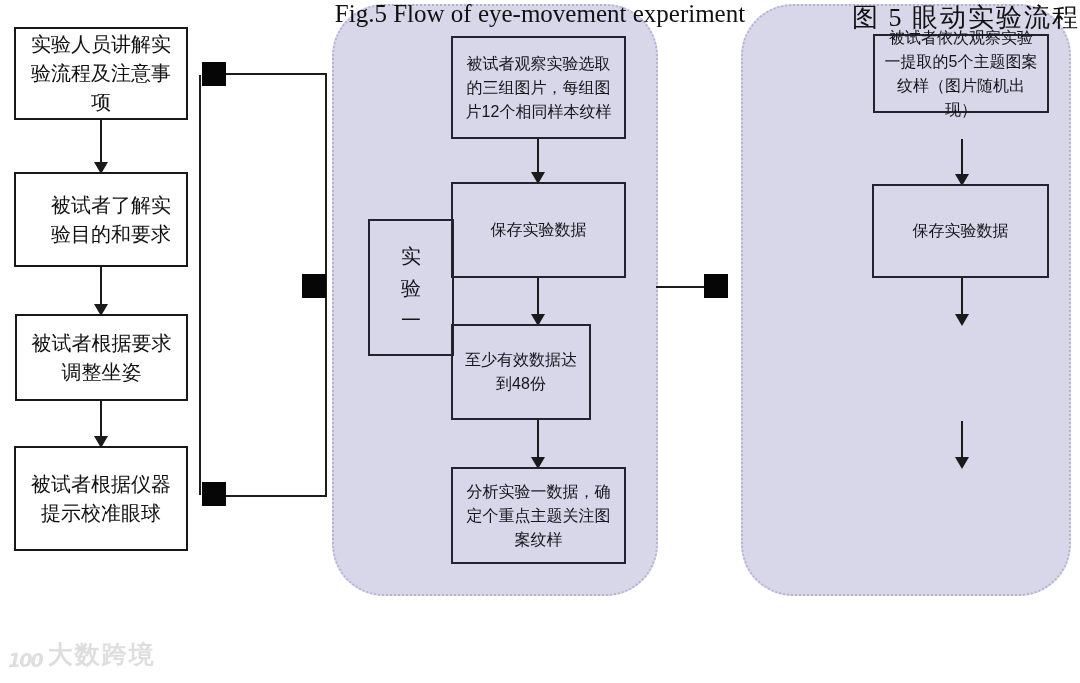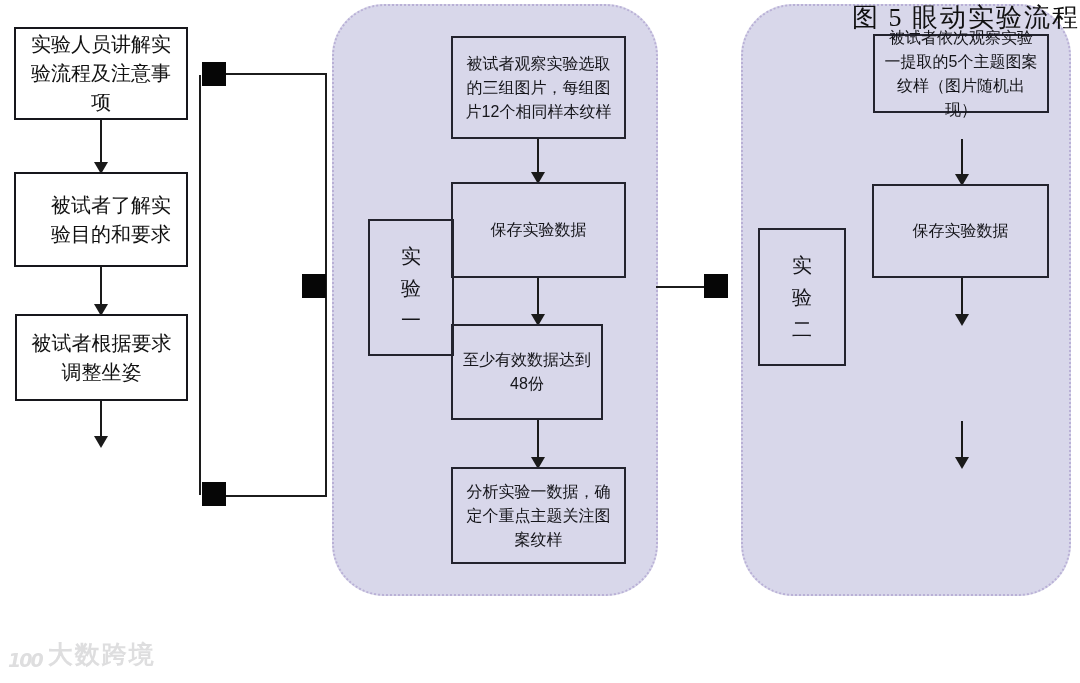--- a/index.html
+++ b/index.html
@@ -76,55 +76,56 @@
   </div>
   <div class="varrow" style="left:100px; top:120px; height:52px;"></div>
   <div class="lbox" style="left:14px; top:172px; width:174px; height:95px;padding-left:28px;">
     <span>被试者了解实验目的和要求</span>
   </div>
   <div class="varrow" style="left:100px; top:267px; height:47px;"></div>
   <div class="lbox" style="left:15px; top:314px; width:173px; height:87px;">
     <span>被试者根据要求调整坐姿</span>
   </div>
   <div class="varrow" style="left:100px; top:401px; height:45px;"></div>
+  <div class="lbox" style="left:14px; top:446px; width:174px; height:105px;">
+    <span>被试者根据仪器提示校准眼球</span>
+  </div>
 
   <div class="vtitle" style="left:340px; top:219px; width:86px; height:137px;margin-left:28px;">
     <div class="vtext">实验一</div>
   </div>
 
   <div class="mbox" style="left:451px; top:36px; width:175px; height:103px;">
     <span>被试者观察实验选取的三组图片，每组图片12个相同样本纹样</span>
   </div>
   <div class="varrow" style="left:537px; top:139px; height:43px;"></div>
   <div class="mbox" style="left:451px; top:182px; width:175px; height:96px;">
     <span>保存实验数据</span>
   </div>
   <div class="varrow" style="left:537px; top:278px; height:46px;"></div>
-  <div class="mbox" style="left:451px; top:324px; width:152px; height:96px;">
+  <div class="mbox" style="left:451px; top:324px; width:140px; height:96px;">
     <span>至少有效数据达到48份</span>
   </div>
   <div class="varrow" style="left:537px; top:420px; height:47px;"></div>
   <div class="mbox" style="left:451px; top:467px; width:175px; height:97px;">
     <span>分析实验一数据，确定个重点主题关注图案纹样</span>
   </div>
 
-  <div class="vtitle" style="left:758px; top:228px; width:88px; height:138px;">
-    <div class="vtext">实验二</div>
-  </div>
 
   <div class="mbox" style="left:873px; top:34px; width:176px; height:79px;">
     <span>被试者依次观察实验一提取的5个主题图案纹样（图片随机出现）</span>
   </div>
   <div class="varrow" style="left:961px; top:139px; height:45px;"></div>
   <div class="mbox" style="left:872px; top:184px; width:177px; height:94px;">
     <span>保存实验数据</span>
   </div>
   <div class="varrow" style="left:961px; top:278px; height:46px;"></div>
   <div class="varrow" style="left:961px; top:421px; height:46px;"></div>
 
   <div class="cap cap-zh">图 5  眼动实验流程</div>
+  <div class="cap cap-en">Fig.5 Flow of eye-movement experiment</div>
 
   <div class="wm">
     <span class="wm-logo">100</span>
     <span class="wm-text">大数跨境</span>
   </div>
 
 </div>
 
 </body></html>

